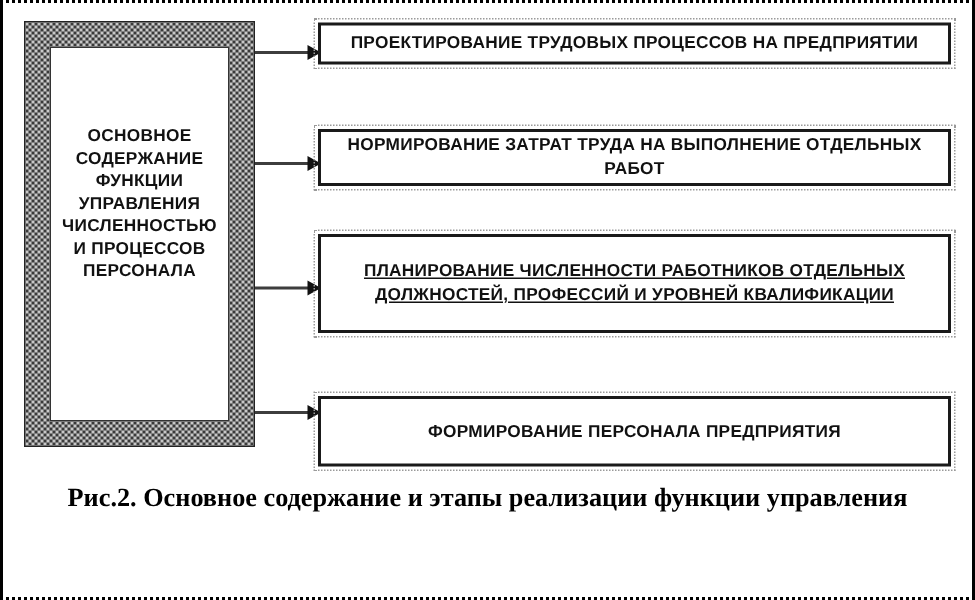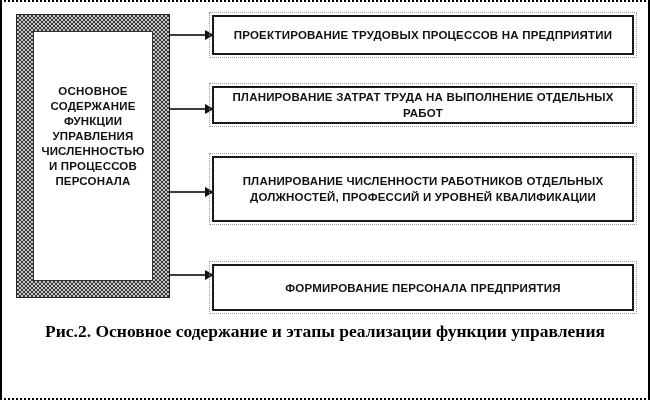--- a/index.html
+++ b/index.html
@@ -87,23 +87,23 @@
     align-items: center;
     justify-content: center;
     text-align: center;
     font-size: 11.5px;
     font-weight: bold;
     line-height: 16px;
     color: #111;
     letter-spacing: 0.2px;
     padding: 0 12px;
   }
-  .stage-1 { top: 13px;  height: 40px; }
+  .stage-1 { top: 13px;  height: 28px; }
   .stage-2 { top: 84px;  height: 38px; }
-  .stage-3 { top: 154px; height: 66px; padding: 0 28px; }
+  .stage-3 { top: 154px; height: 66px; padding: 0 28px; text-decoration: underline; }
   .stage-4 { top: 262px; height: 47px; }
   
   .caption {
     position: absolute;
     left: 0;
     top: 310px;
     width: 100%;
     text-align: center;
     font-family: "Liberation Serif", serif;
     font-weight: bold;
@@ -133,21 +133,21 @@
 
   <div class="arrow arrow-1"></div>
   <div class="arrow arrow-2"></div>
   <div class="arrow arrow-3"></div>
   <div class="arrow arrow-4"></div>
 
   <div class="stage stage-1">
     <span>ПРОЕКТИРОВАНИЕ ТРУДОВЫХ ПРОЦЕССОВ НА ПРЕДПРИЯТИИ</span>
   </div>
   <div class="stage stage-2">
-    <span>ПЛАНИРОВАНИЕ ЗАТРАТ ТРУДА НА ВЫПОЛНЕНИЕ ОТДЕЛЬНЫХ РАБОТ</span>
+    <span>НОРМИРОВАНИЕ ЗАТРАТ ТРУДА НА ВЫПОЛНЕНИЕ ОТДЕЛЬНЫХ РАБОТ</span>
   </div>
   <div class="stage stage-3">
     <span>ПЛАНИРОВАНИЕ ЧИСЛЕННОСТИ РАБОТНИКОВ ОТДЕЛЬНЫХ ДОЛЖНОСТЕЙ, ПРОФЕССИЙ И УРОВНЕЙ КВАЛИФИКАЦИИ</span>
   </div>
   <div class="stage stage-4">
     <span>ФОРМИРОВАНИЕ ПЕРСОНАЛА ПРЕДПРИЯТИЯ</span>
   </div>
 
   <div class="caption">
     <div class="caption-line">Рис.2. Основное содержание и этапы реализации функции управления</div>

